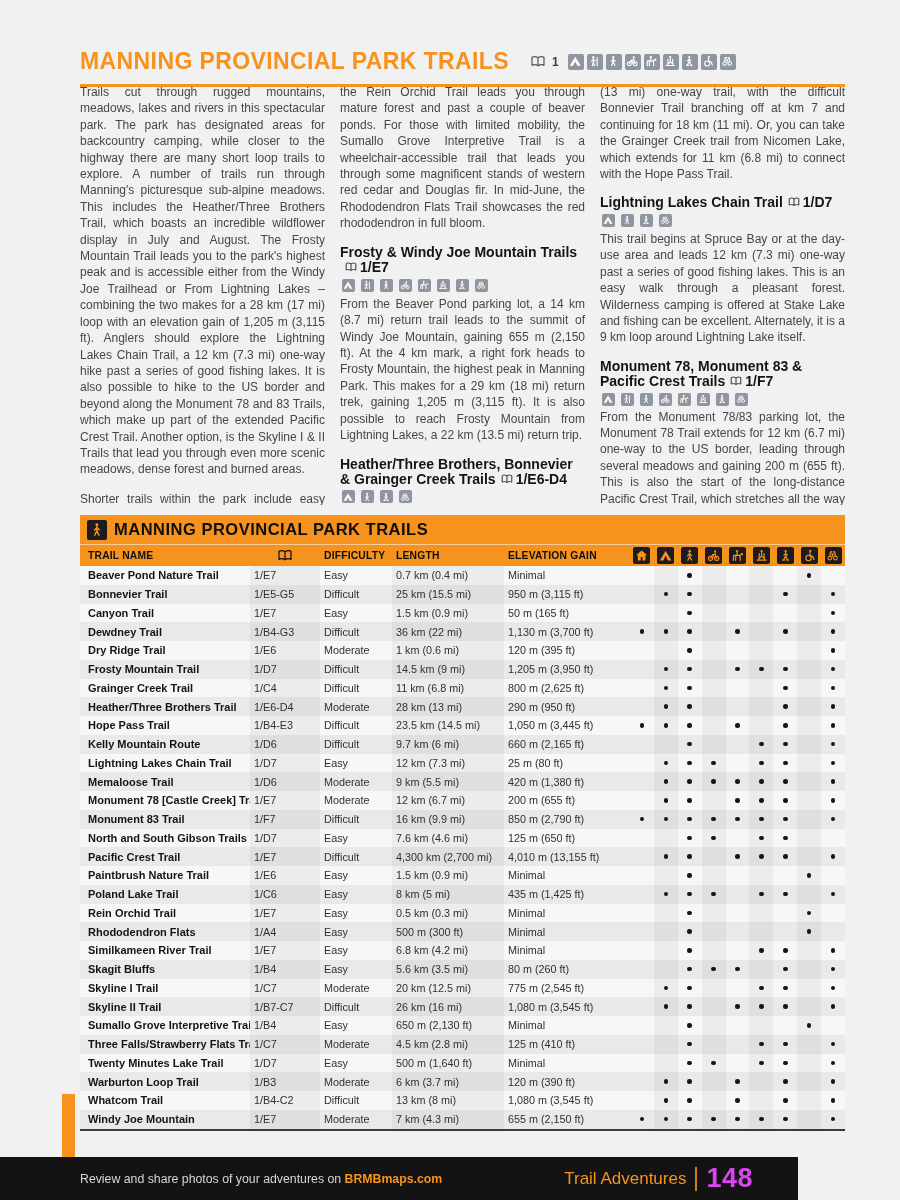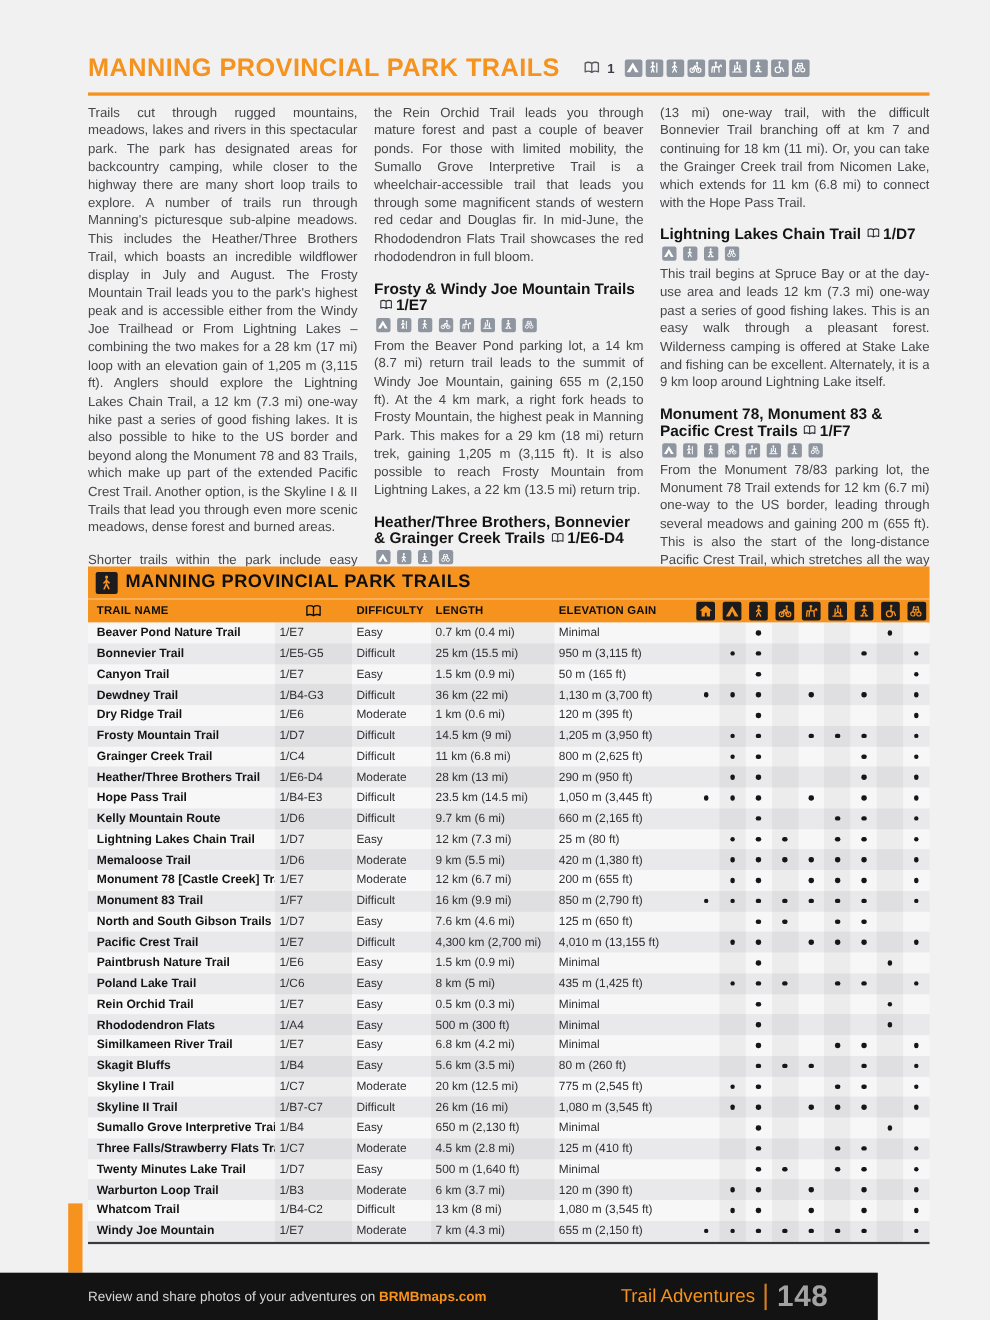--- a/index.html
+++ b/index.html
@@ -16,21 +16,21 @@
   .mapnum{font-size:12px;font-weight:bold;color:#3a3d42;margin-right:6px;}
   
   .icon-sq{display:inline-flex;align-items:center;justify-content:center;border-radius:2px;flex:none;vertical-align:-3px;}
   .icon-sq svg{width:78%;height:78%;}
   .icon-sq.gray{background:#8f96a0;color:#fff;}
   .icon-sq.dark{background:#1c1c1e;color:#f6921e;}
   .icon-sq.sz-h{width:16px;height:16px;}
   .icon-sq.sz-a{width:13px;height:13px;margin:0 1.5px;}
   .icon-sq.sz-t{width:17px;height:17px;}
   
-  .cols{position:absolute;left:80px;top:94px;width:765px;height:421px;display:flex;gap:15px;overflow:hidden;}
+  .cols{position:absolute;left:80px;top:84px;width:765px;height:421px;display:flex;gap:15px;overflow:hidden;}
   .col{width:245px;flex:none;font-size:12px;line-height:16.4px;color:#46464a;text-align:justify;}
   .col p{margin:0 0 13px 0;}
   .sec-h{font-size:14px;font-weight:bold;color:#141414;line-height:15.6px;margin:4px 0 3px 0;text-align:left;}
   .sec-icons{display:inline-flex;gap:3px;vertical-align:-2px;}
   .sec-icons-row{display:flex;gap:3px;margin:2px 0 4px 0;}
   
   .trail-table{position:absolute;left:80px;top:515px;width:765px;}
   .tt-bar{height:30px;background:#f6921e;display:flex;align-items:center;padding-left:7px;box-sizing:border-box;
           border-bottom:1.5px solid rgba(255,255,255,.55);}
   .tt-bar-title{font-size:16.5px;font-weight:800;letter-spacing:.5px;color:#0f0f10;margin-left:7px;}
@@ -51,21 +51,21 @@
   .t-bottom{height:2px;background:#3a3a3e;}
   
   .footer{position:absolute;left:0;top:1157px;width:798px;height:43px;background:#131313;
           display:flex;align-items:center;justify-content:space-between;box-sizing:border-box;
           padding:0 45px 0 80px;}
   .f-left{font-size:12.3px;color:#d6d6d6;}
   .f-brand{font-weight:bold;color:#f6921e;}
   .f-right{display:flex;align-items:center;}
   .f-section{font-size:17px;color:#f6921e;}
   .f-div{width:2px;height:24px;background:#f6921e;opacity:.85;margin:0 9px;}
-  .f-page{font-size:27px;font-weight:800;color:#a3a3a3;letter-spacing:.5px;}
+  .f-page{font-size:27px;font-weight:800;color:#d946ef;letter-spacing:.5px;}
   .edge-tab{position:absolute;left:62px;top:1094px;width:13px;height:63px;background:#f6921e;}
 </style>
 </head>
 <body>
 
 <svg width="0" height="0" style="position:absolute" aria-hidden="true">
   <defs>
     <symbol id="sym-book" viewBox="0 0 16 16">
         <path fill="none" stroke="currentColor" stroke-width="1.3" stroke-linejoin="round" d="M1.6 3.6 C3.6 2.4 6.1 2.6 8 3.9 C9.9 2.6 12.4 2.4 14.4 3.6 V12.1 C12.4 11.1 9.9 11.3 8 12.6 C6.1 11.3 3.6 11.1 1.6 12.1 Z M8 3.9 V12.6"></path>
       </symbol>

